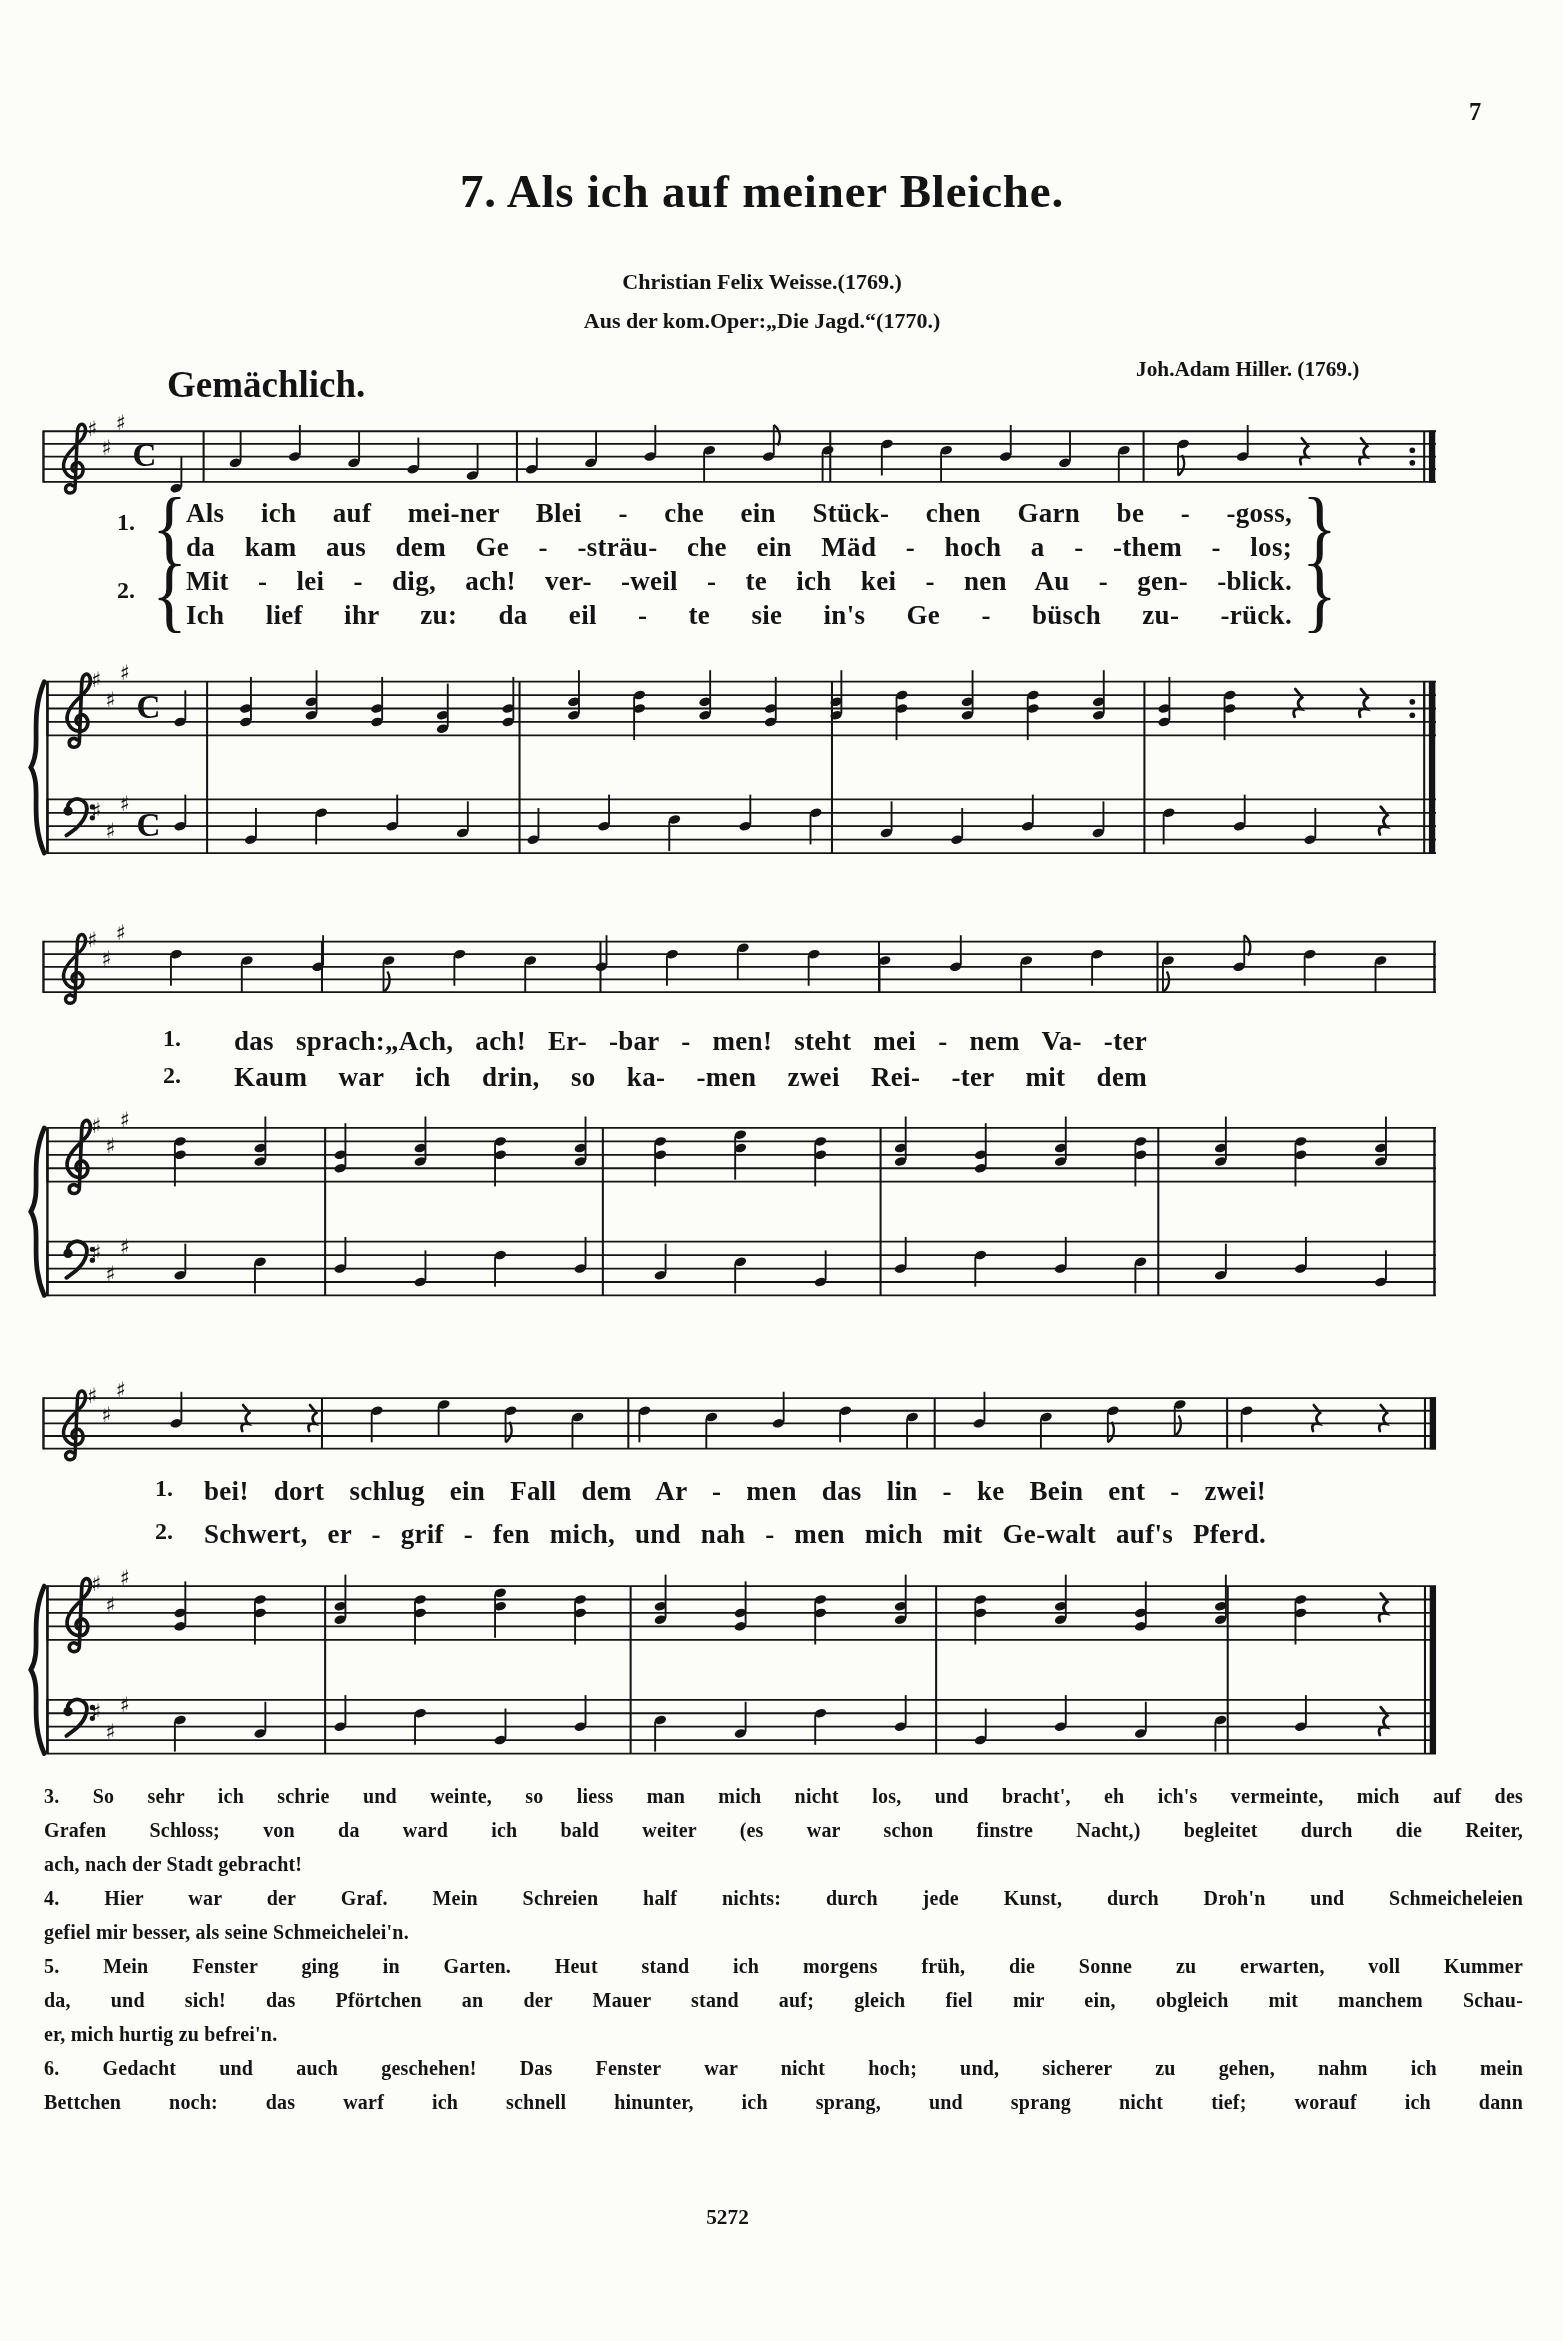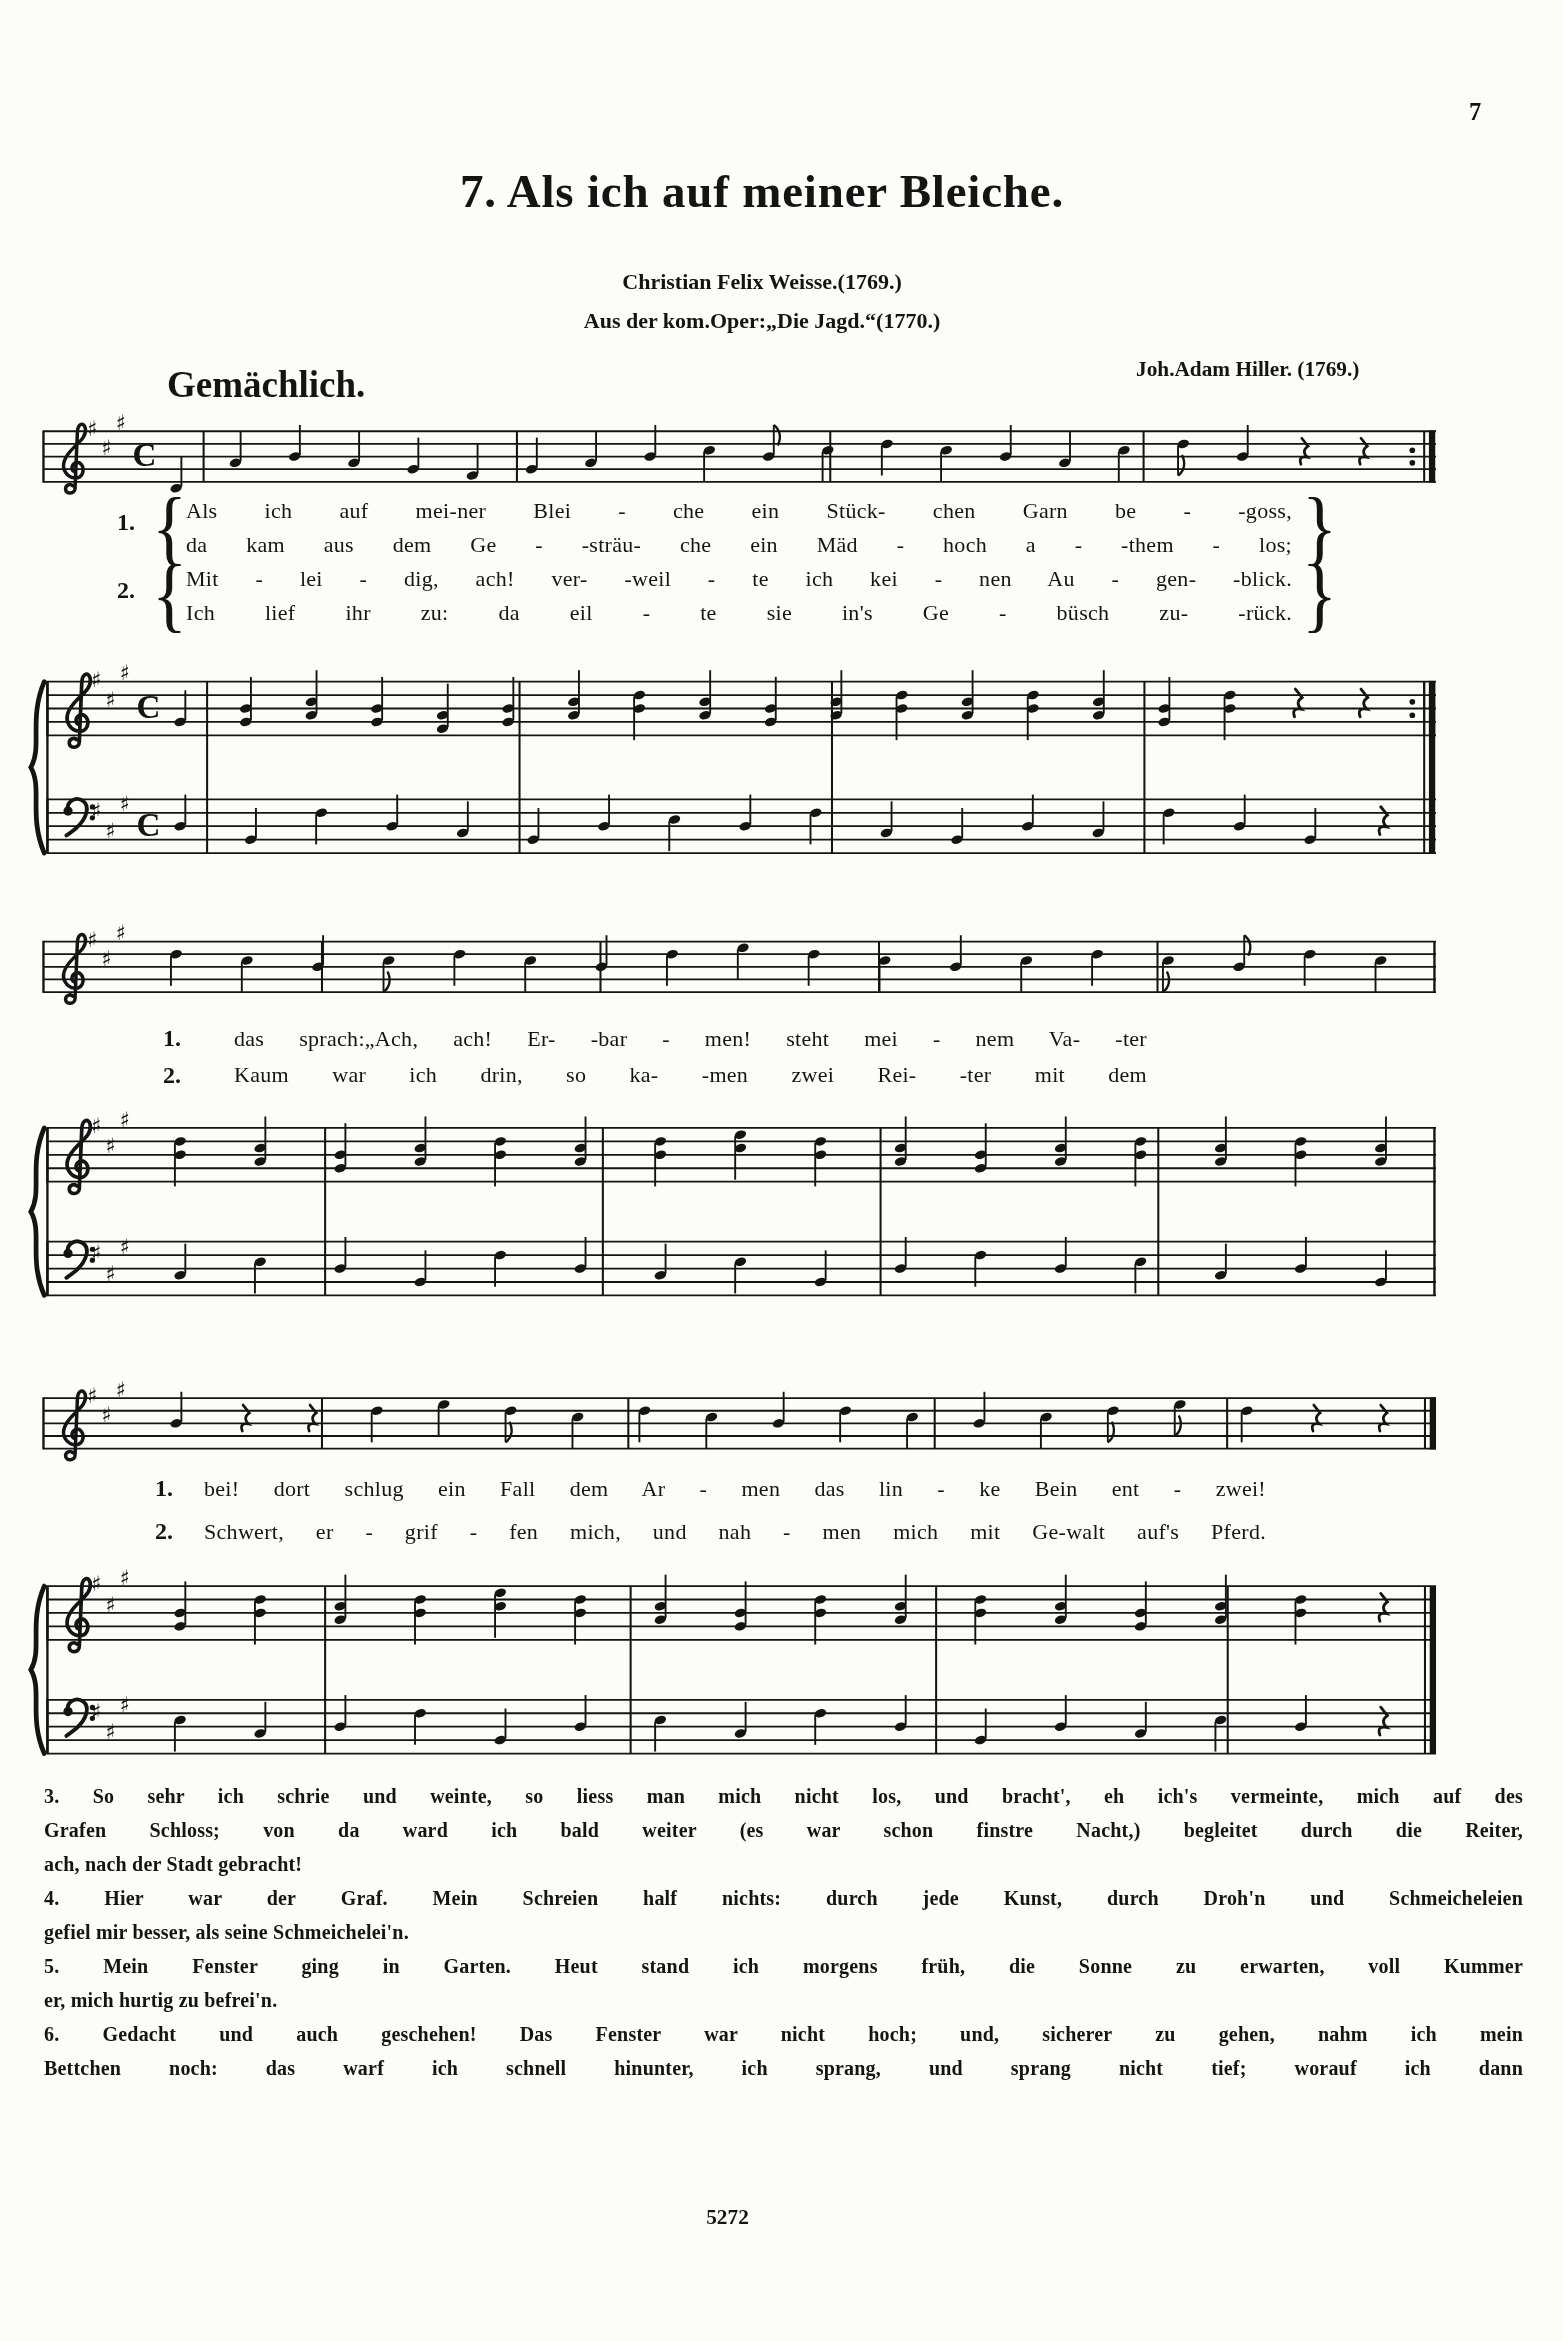--- a/index.html
+++ b/index.html
@@ -12,21 +12,21 @@
   .abs{position:absolute;}
   .pagenum{left:1469px; top:98px; font-size:24.5px; font-weight:bold;}
   .title{left:0; top:164px; width:1524px; margin:0; text-align:center;
          font-size:47px; font-weight:bold; letter-spacing:0.8px;}
   .sub{left:0; width:1524px; text-align:center; font-size:22px; font-weight:bold;}
   .sub1{top:269px;}
   .sub2{top:308px;}
   .tempo{left:167px; top:363px; font-size:37px; font-weight:bold;}
   .composer{left:1136px; top:357px; font-size:21.3px; font-weight:bold;}
   .score-svg{position:absolute; left:0; top:0;}
-  .lyr{font-size:22px; font-weight:normal; letter-spacing:0.3px; white-space:normal;}
+  .lyr{font-size:27px; font-weight:bold; letter-spacing:0.3px; white-space:normal;}
   .jline{text-align:justify; text-align-last:justify;}
   .vnum{font-size:24px; font-weight:bold;}
   .brace{font-size:73px; font-weight:normal; line-height:73px;
          transform:scaleY(1.12); transform-origin:top left;}
   .footer-verses{left:44px; top:1779px; width:1479px;
          font-size:20px; font-weight:bold; line-height:34px; letter-spacing:0.2px;}
   .fline{text-align:justify; text-align-last:justify;}
   .fline.short{text-align:left; text-align-last:left;}
   .plate{left:0; top:2205px; width:1455px; text-align:center;
          font-size:21.3px; font-weight:bold;}
@@ -639,20 +639,21 @@
       <div class="abs lyr jline" style="left: 204px; top: 1519px; width: 1062px;">Schwert, er - grif - fen mich, und nah - men mich mit Ge-walt auf's Pferd.</div>
     </div>
 
   <div class="abs footer-verses" id="footer">
       <div class="fline">3. So sehr ich schrie und weinte, so liess man mich nicht los, und bracht', eh ich's vermeinte, mich auf des</div>
       <div class="fline">Grafen Schloss; von da ward ich bald weiter (es war schon finstre Nacht,) begleitet durch die Reiter,</div>
       <div class="fline short">ach, nach der Stadt gebracht!</div>
       <div class="fline">4. Hier war der Graf. Mein Schreien half nichts: durch jede Kunst, durch Droh'n und Schmeicheleien</div>
       <div class="fline short">gefiel mir besser, als seine Schmeichelei'n.</div>
       <div class="fline">5. Mein Fenster ging in Garten. Heut stand ich morgens früh, die Sonne zu erwarten, voll Kummer</div>
+      <div class="fline">da, und sich! das Pförtchen an der Mauer stand auf; gleich fiel mir ein, obgleich mit manchem Schau-</div>
       <div class="fline short">er, mich hurtig zu befrei'n.</div>
       <div class="fline">6. Gedacht und auch geschehen! Das Fenster war nicht hoch; und, sicherer zu gehen, nahm ich mein</div>
       <div class="fline">Bettchen noch: das warf ich schnell hinunter, ich sprang, und sprang nicht tief; worauf ich dann</div>
     </div>
 
   <div class="abs plate">5272</div>
 </div>
 
 
 </body></html>

